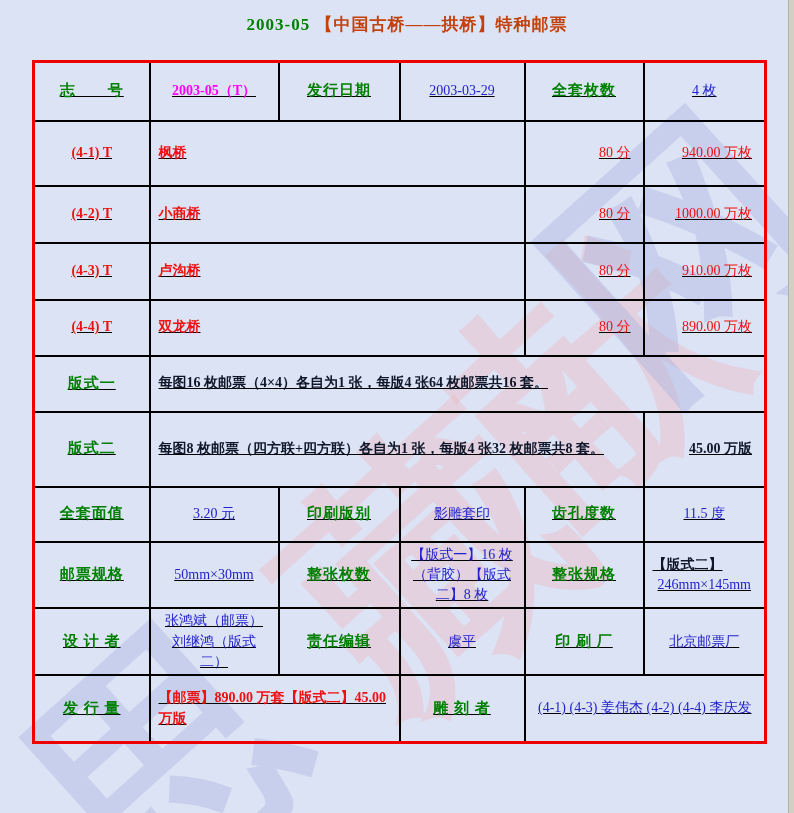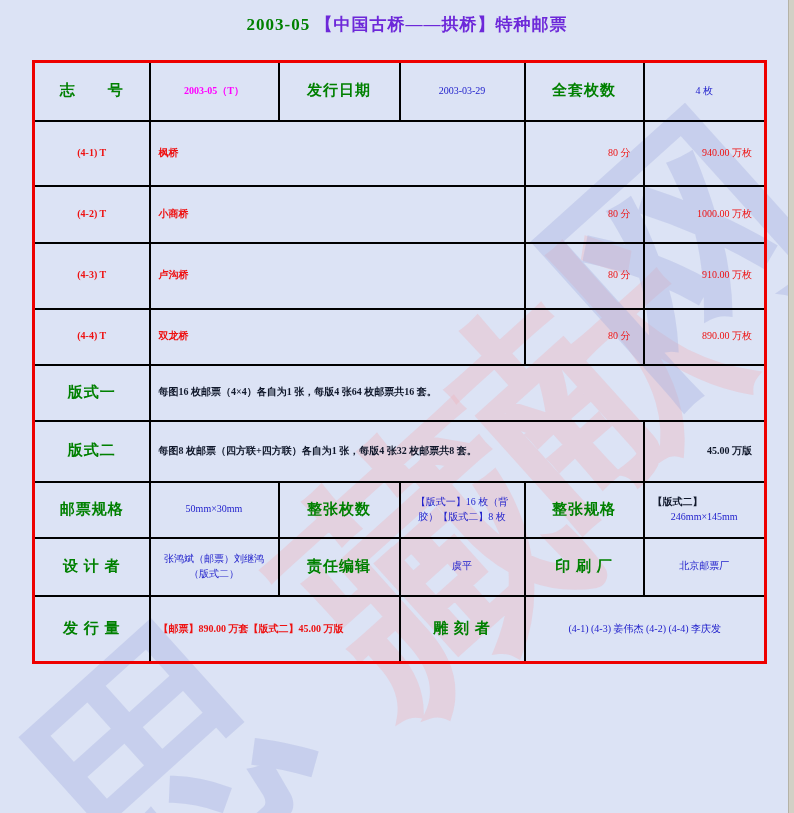--- a/index.html
+++ b/index.html
@@ -21,31 +21,31 @@
   }
   .wm-lav{color:rgba(166,176,224,0.38);}
   .wm-pink{color:rgba(236,183,192,0.42);}
   
   .page-title{
     position:absolute;top:13px;left:0;width:794px;
     text-align:center;font-size:17px;font-weight:bold;
     z-index:2;letter-spacing:1px;
   }
   .t-green{color:#008000;margin-left:20px;}
-  .t-red{color:#6d28d9;}
+  .t-red{color:#c2410c;}
   
   table.stamp-table{
     position:absolute;left:32px;top:60px;width:732px;
     border-collapse:collapse;table-layout:fixed;
     z-index:1;background:transparent;
   }
-  table.stamp-table{border:3px solid #ee0000;}
+  table.stamp-table{border:3px solid #ee0000;text-decoration:underline;}
   td{
     border:2px solid #000;
-    font-size:10px;
+    font-size:14px;
     padding:2px 8px;
     overflow:hidden;
     word-break:break-all;
     line-height:1.45;
     vertical-align:middle;
   }
   .lab{color:#008000;font-weight:bold;text-align:center;font-size:15px;letter-spacing:1px;}
   .red{color:#ee1111;}
   .redb{color:#ee1111;font-weight:bold;}
   .blue{color:#2222cc;text-align:center;}
@@ -98,44 +98,52 @@
     <td class="redb" colspan="3">枫桥</td>
     <td class="red rt">80 分</td>
     <td class="red rt">940.00 万枚</td>
   </tr>
   <tr style="height:57px">
     <td class="redb ctr">(4-2) T</td>
     <td class="redb" colspan="3">小商桥</td>
     <td class="red rt">80 分</td>
     <td class="red rt">1000.00 万枚</td>
   </tr>
-  <tr style="height:66px">
+  <tr style="height:57px">
     <td class="redb ctr">(4-3) T</td>
     <td class="redb" colspan="3">卢沟桥</td>
     <td class="red rt">80 分</td>
     <td class="red rt">910.00 万枚</td>
   </tr>
   <tr style="height:56px">
     <td class="redb ctr">(4-4) T</td>
     <td class="redb" colspan="3">双龙桥</td>
     <td class="red rt">80 分</td>
     <td class="red rt">890.00 万枚</td>
   </tr>
 
   <tr style="height:56px">
     <td class="lab">版式一</td>
     <td class="green" colspan="5">每图16 枚邮票（4×4）各自为1 张，每版4 张64 枚邮票共16 套。</td>
   </tr>
 
-  <tr style="height:61px">
+  <tr style="height:75px">
     <td class="lab">版式二</td>
     <td class="green" colspan="4">每图8 枚邮票（四方联+四方联）各自为1 张，每版4 张32 枚邮票共8 套。</td>
     <td class="green rt">45.00 万版</td>
   </tr>
 
+  <tr style="height:55px">
+    <td class="lab">全套面值</td>
+    <td class="blue">3.20 元</td>
+    <td class="lab">印刷版别</td>
+    <td class="blue">影雕套印</td>
+    <td class="lab">齿孔度数</td>
+    <td class="blue">11.5 度</td>
+  </tr>
 
   <tr style="height:56px">
     <td class="lab">邮票规格</td>
     <td class="blue">50mm×30mm</td>
     <td class="lab">整张枚数</td>
     <td class="blue">【版式一】16 枚（背胶）【版式二】8 枚</td>
     <td class="lab">整张规格</td>
     <td>
       <span class="green blk">【版式二】</span>
       <span class="blue blk">246mm×145mm</span>

